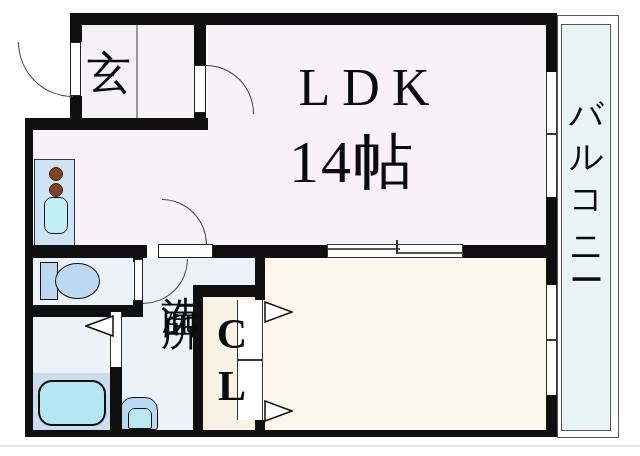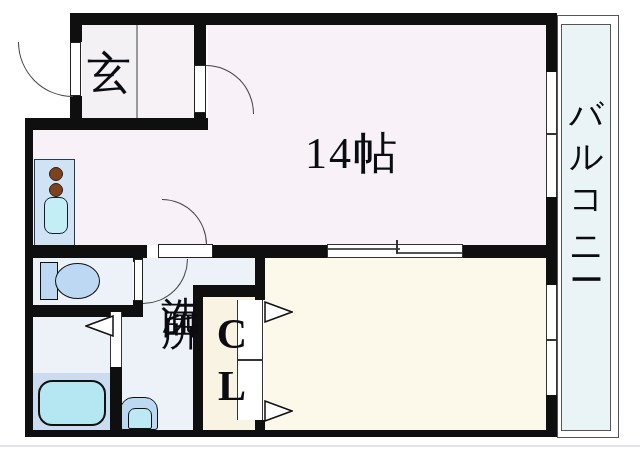--- a/index.html
+++ b/index.html
@@ -107,19 +107,20 @@
   <div class="tick-h" style="left:546px;top:133px;width:11px;"></div>
   <div class="win" style="left:546px;top:285px;width:11px;height:110px;"></div>
   <div class="tick-h" style="left:546px;top:339px;width:11px;"></div>
 
   <div class="open" style="left:327px;top:244px;width:136px;height:14px;border:1px solid #333;box-sizing:border-box;"></div>
   <div class="tick-h" style="left:328px;top:248px;width:72px;background:#555;"></div>
   <div class="tick-h" style="left:397px;top:252px;width:65px;background:#555;"></div>
   <div class="tick-v" style="left:396px;top:240px;height:14px;"></div>
 
   <div class="label ctr" style="left:82px;top:52px;width:54px;font-size:44px;">玄</div>
-  <div class="label ctr" style="left:240px;top:132px;width:224px;font-size:44px;letter-spacing:2px;">14帖</div>
+  <div class="label ctr" style="left:258px;top:62px;width:224px;font-size:52px;letter-spacing:12px;">LDK</div>
+  <div class="label ctr" style="left:240px;top:132px;width:224px;font-size:60px;letter-spacing:2px;">14帖</div>
   <div class="label vtext" style="left:161px;top:266px;height:164px;font-size:38px;letter-spacing:8px;">洗面所</div>
   <div class="label vup ctr" style="left:205px;top:298px;width:48px;height:130px;font-size:42px;letter-spacing:6px;font-weight:600;">CL</div>
   <div class="label vtext" style="left:569px;top:76px;height:300px;font-size:34px;letter-spacing:8px;">バルコニー</div>
 
   <div class="fill" style="left:0px;top:445px;width:640px;height:2px;background:#e3e3ea;"></div>
 </div>
 
 </body></html>

